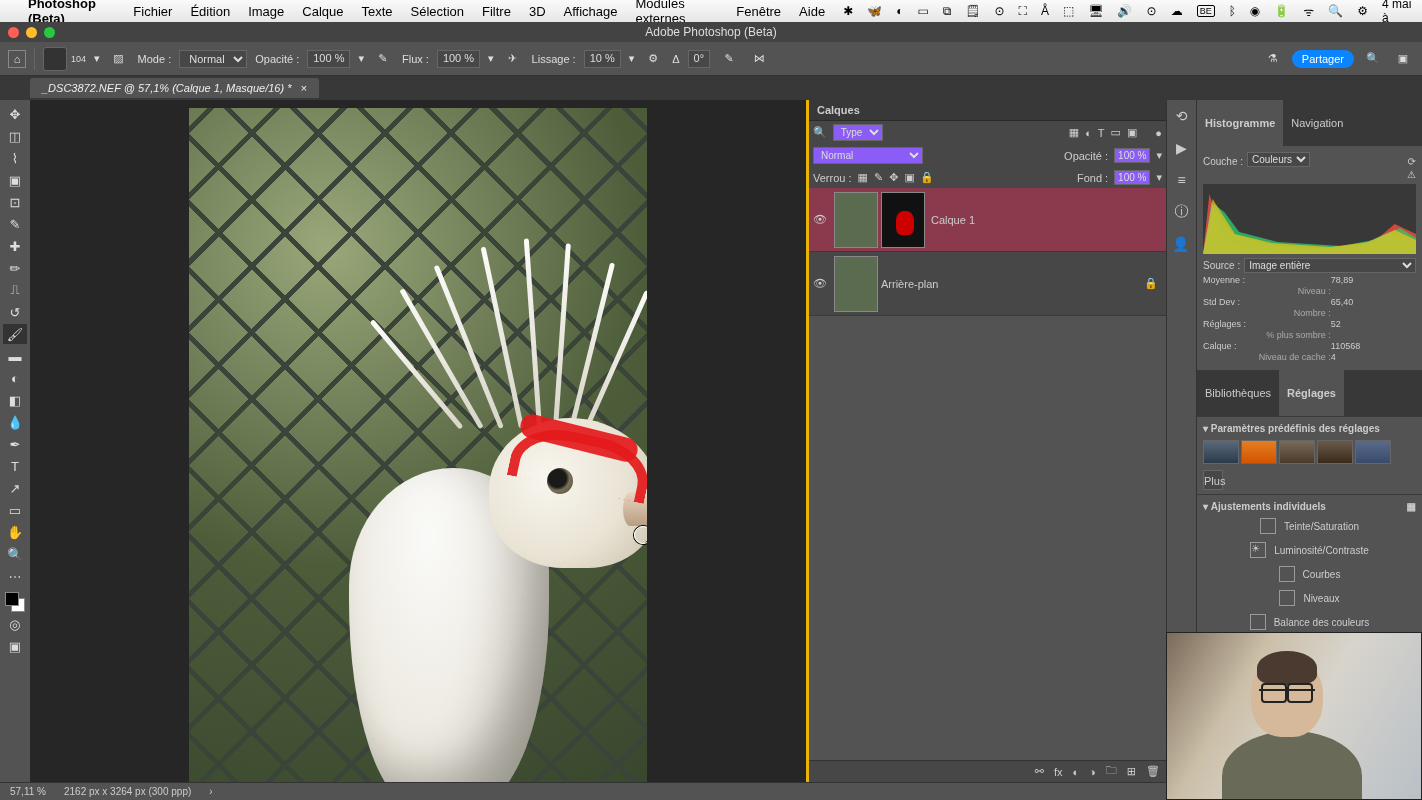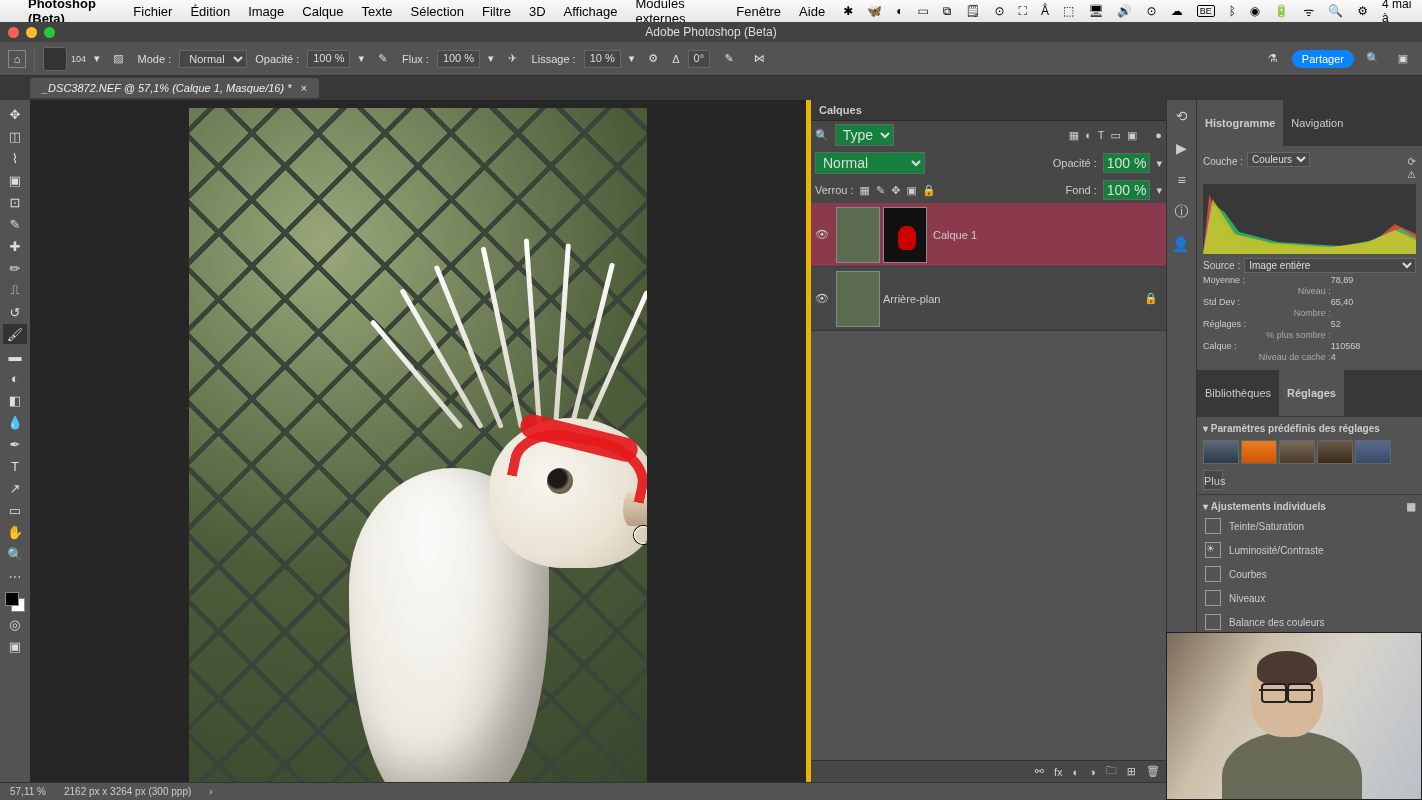--- a/index.html
+++ b/index.html
@@ -38,49 +38,49 @@
 .toolbar .tool{width:24px;height:20px;display:flex;align-items:center;justify-content:center;color:#ddd;font-size:13px;position:relative;}
 .toolbar .tool.active{background:#333;}
 .toolbar .swatch{width:20px;height:20px;position:relative;margin-top:4px;}
 .toolbar .swatch .fg{width:14px;height:14px;background:#000;border:1px solid #888;position:absolute;top:0;left:0;}
 .toolbar .swatch .bg{width:14px;height:14px;background:#fff;border:1px solid #888;position:absolute;bottom:0;right:0;}
 
 .canvas-area{flex:1;background:#262626;display:flex;align-items:flex-start;justify-content:center;padding-top:8px;position:relative;overflow:hidden;}
 .canvas{width:458px;height:690px;background:#556b4a;position:relative;overflow:hidden;}
 
 
-.panels{width:360px;background:#535353;display:flex;flex-direction:column;border-left:5px solid #eab308;}
+.panels{width:360px;background:#535353;display:flex;flex-direction:column;border-left:3px solid #eab308;}
 .rail{width:30px;background:#535353;display:flex;flex-direction:column;align-items:center;padding-top:6px;gap:12px;border-left:1px solid #333;}
 .rail .ico{width:20px;height:20px;color:#ccc;font-size:14px;display:flex;align-items:center;justify-content:center;}
 
 .panel-tab{background:#383838;padding:4px 8px;font-size:11px;border-bottom:1px solid #2a2a2a;font-weight:600;}
 
 .layers-head{display:flex;align-items:center;gap:6px;padding:3px 4px;background:#474747;}
-.layers-head select, .layers-head .val{background:#15803d;border:1px solid #666;color:#ddd;font-size:14px;padding:1px 3px;}
+.layers-head select, .layers-head .val{background:#8b5cf6;border:1px solid #666;color:#ddd;font-size:10px;padding:1px 3px;}
 .layer-row{display:flex;align-items:center;height:64px;background:#474747;border-bottom:1px solid #3a3a3a;}
 .layer-row.sel{background:#8b3a4e;}
 .layer-row .eye{width:22px;text-align:center;}
 .layer-row .thumb{width:44px;height:56px;background:#5a6b4f;border:1px solid #888;margin:0 3px;}
 .layer-row .mask{width:44px;height:56px;background:#111;border:1px solid #888;margin-right:6px;position:relative;}
 .layer-row .mask::after{content:"";position:absolute;inset:18px 10px 12px 14px;background:#c00;border-radius:40% 40% 30% 30%;}
 .layer-row .lock{margin-left:auto;margin-right:8px;}
 
 .right-col{width:226px;background:#535353;border-left:1px solid #333;display:flex;flex-direction:column;}
 .histo-tabs{display:flex;background:#383838;font-size:11px;}
 .histo-tabs div{padding:17px 8px;}
 .histo-tabs .act{background:#535353;font-weight:600;}
 .histo-body{padding:6px;font-size:10px;}
 .histo-chart{height:70px;background:#383838;margin:4px 0;position:relative;overflow:hidden;}
 .stats{display:grid;grid-template-columns:auto auto;font-size:9px;gap:1px 0;padding:2px 0;}
 .stats .r{text-align:right;color:#aaa;}
 .adj-sect{border-top:1px solid #3a3a3a;padding:4px 6px;}
 .adj-title{font-size:10px;font-weight:700;padding:2px 0;}
 .presets{display:flex;gap:2px;margin-top:4px;}
 .presets .p{width:36px;height:24px;background:#445;border:1px solid #666;}
-.adj-item{display:flex;align-items:center;gap:8px;padding:4px 2px;font-size:10px;}
+.adj-item{display:flex;align-items:center;gap:8px;padding:4px 2px;font-size:10px;justify-content:center;}
 .adj-item .ic{width:16px;height:16px;border:1px solid #999;}
 
 .status{height:18px;background:#535353;display:flex;align-items:center;padding:0 10px;font-size:10px;gap:18px;border-top:1px solid #333;}
 
 .webcam{position:absolute;right:0;bottom:0;width:256px;height:168px;background:#866;border:1px solid #222;overflow:hidden;}
 .webcam .bg{position:absolute;inset:0;background:linear-gradient(120deg,#7a6a5a 0%,#cbbfa8 30%,#d8d4cc 55%,#b8c0c7 100%);}
 .webcam .person{position:absolute;left:55px;top:22px;width:130px;height:150px;}
 .webcam .head{width:72px;height:82px;background:#d6b89a;border-radius:48% 48% 42% 42%;margin:0 auto;position:relative;}
 .webcam .hair{position:absolute;top:-4px;left:6px;right:6px;height:34px;background:#4a3a30;border-radius:50% 50% 30% 30%;}
 .webcam .glasses{position:absolute;top:34px;left:8px;right:8px;height:16px;border-top:2px solid #222;}

